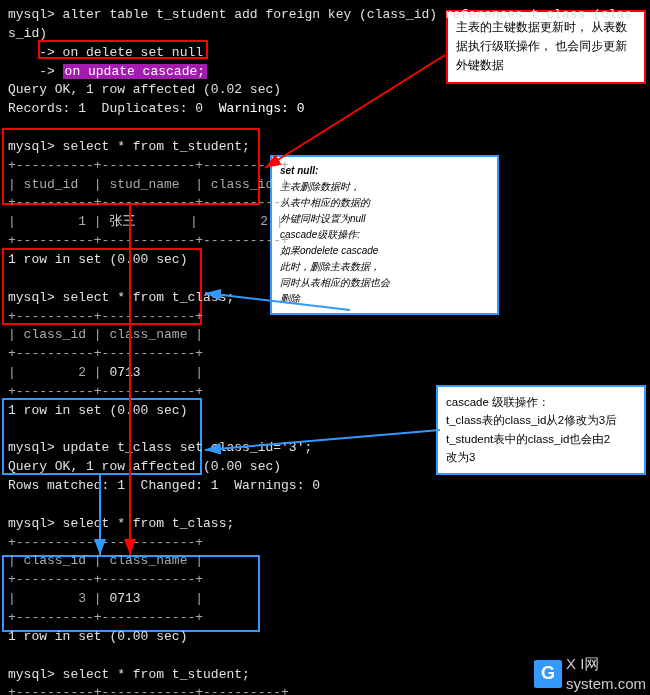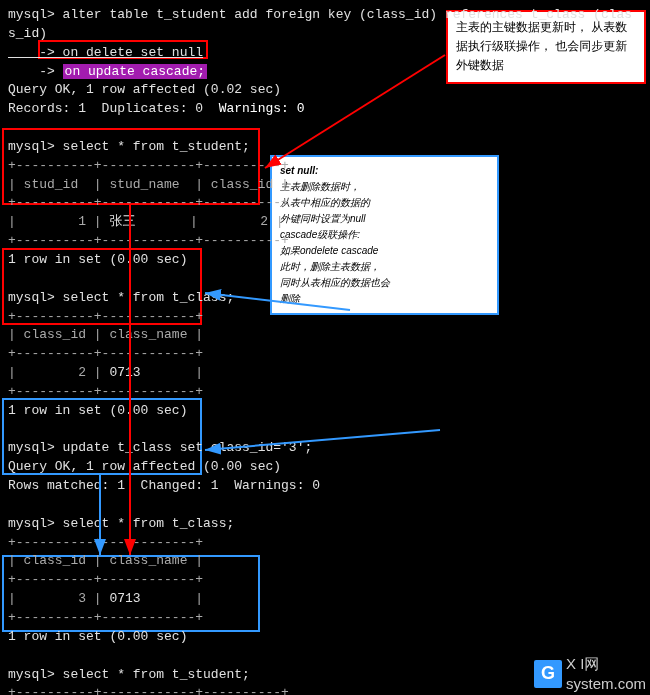--- a/index.html
+++ b/index.html
@@ -107,21 +107,21 @@
 </head>
 <body>
 
 <div class="terminal">
 
   <div style="position:relative; z-index:1;">
 
     <div class="line"><span style="color:#e0e0e0;">mysql&gt; alter table t_student add foreign key (class_id) references t_class (clas</span></div>
     <div class="line"><span style="color:#e5e5e5;">s_id)</span></div>
 
-    <div class="line"><span style="color:#e0e0e0;text-decoration:underline;">    -&gt; on delete set null</span></div>
+    <div class="line"><span style="color:#e0e0e0;">    -&gt; on delete set null</span></div>
 
     <div class="line"><span style="color:#e0e0e0;">    -&gt; </span><span style="background:#a21caf; color:#fff; padding:0 2px;">on update cascade;</span></div>
 
     <div class="line"><span style="color:#e0e0e0;margin-top:36px;">Query OK, 1 row affected (0.02 sec)</span></div>
     <div class="line"><span style="color:#e0e0e0;">Records: 1  Duplicates: 0  </span><span style="color:#fff;">Warnings: 0</span></div>
 
     <div class="line">&nbsp;</div>
 
     <div class="line"><span style="color:#e0e0e0;">mysql&gt; select * from t_student;</span></div>
     <div class="line" style="color:#aaa;">+----------+------------+----------+</div>
@@ -187,20 +187,28 @@
       从表中相应的数据的<br>
       外键同时设置为null<br>
       cascade级联操作:<br>
       如果ondelete cascade<br>
       此时，删除主表数据，<br>
       同时从表相应的数据也会<br>
       删除
     </div>
   </div>
 
+  <div class="annotation-blue" style="top: 385px; right: 4px; width: 210px; border-color: #3399ff; font-size: 11.5px;">
+    <div>
+      cascade 级联操作：<br>
+      t_class表的class_id从2修改为3后<br>
+      t_student表中的class_id也会由2<br>
+      改为3
+    </div>
+  </div>
 
   <svg class="arrow" style="top:0; left:0; width:650px; height:695px; position:absolute; pointer-events:none; z-index:10;">
 
     <defs>
       <marker id="arrowhead-red" markerWidth="8" markerHeight="6" refX="8" refY="3" orient="auto">
         <polygon points="0 0, 8 3, 0 6" fill="red"></polygon>
       </marker>
       <marker id="arrowhead-blue" markerWidth="8" markerHeight="6" refX="8" refY="3" orient="auto">
         <polygon points="0 0, 8 3, 0 6" fill="#3399ff"></polygon>
       </marker>

